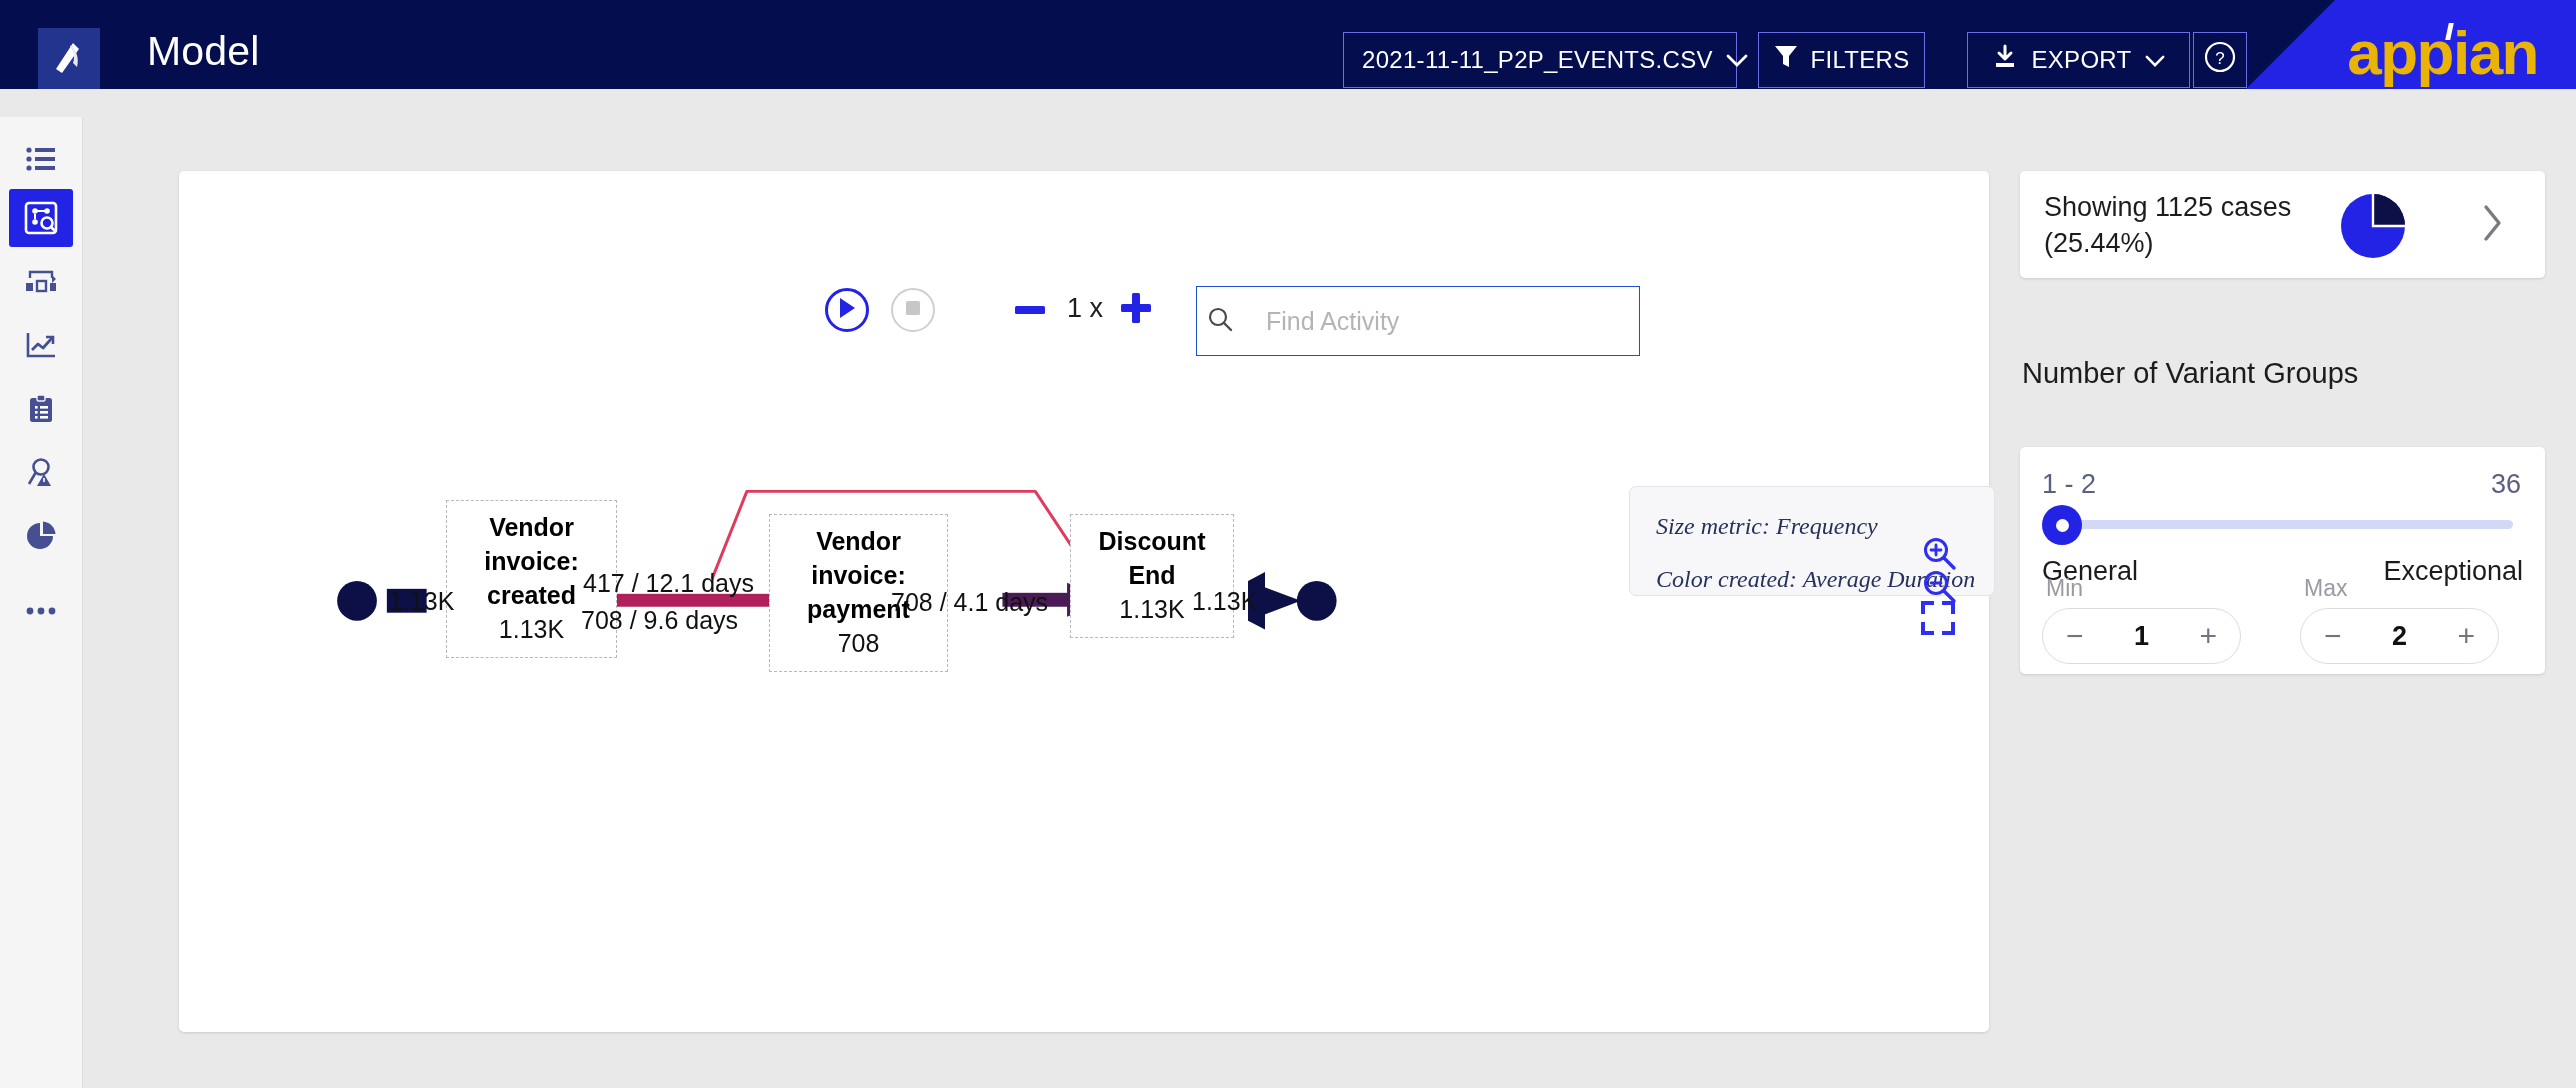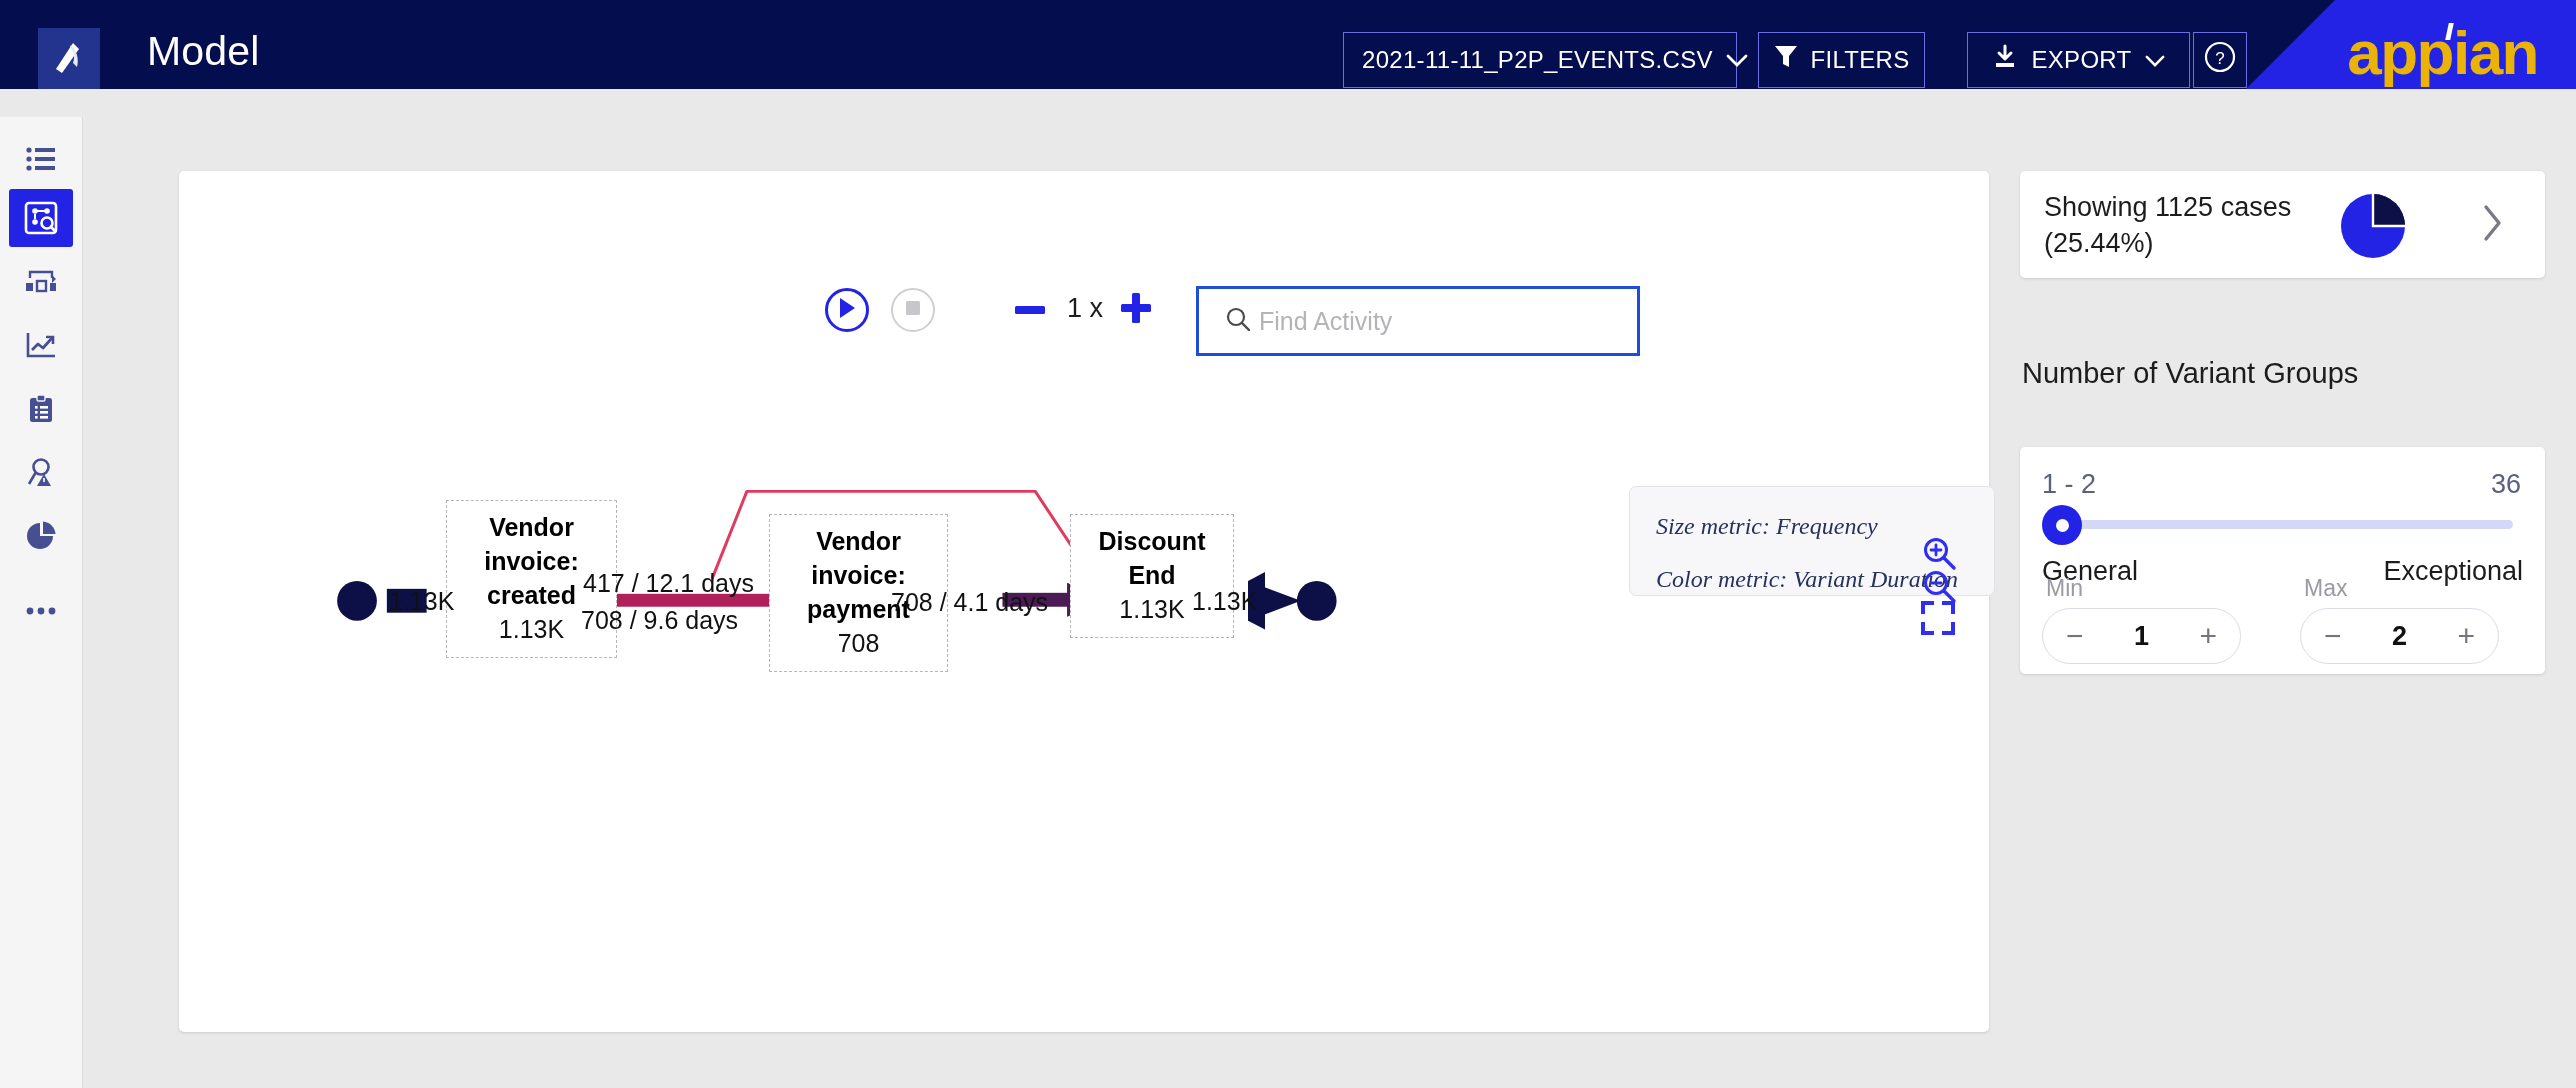--- a/index.html
+++ b/index.html
@@ -98,22 +98,22 @@
     display:flex; align-items:center; justify-content:center;
   }
   #zoom-minus { left: 833px; }
   #zoom-plus  { left: 939px; }
   .zoom-level {
     position: absolute; left: 875px; top: 122px; width: 62px; text-align:center;
     font-size: 27px; color: #1c1c1c;
   }
   .search-wrap {
     position: absolute; left: 1017px; top: 115px; width: 444px; height: 70px;
-    border: 3px solid #1d4ed8; background: #fff; display: flex; align-items: center;
-    padding-left: 26px; gap: 8px; cursor: text;
+    border: 1px solid #1d4ed8; background: #fff; display: flex; align-items: center;
+    padding-left: 10px; gap: 33px; cursor: text;
   }
   .search-wrap input {
     border: none; outline: none; font-size: 25px; color: #333;
     font-family: "Liberation Sans", sans-serif; width: 358px; background: transparent;
   }
   .search-wrap input::placeholder { color: #b4b4b8; }
 
   
   .metric-box {
     position: absolute; left: 1450px; top: 315px; width: 366px; height: 110px;
@@ -385,21 +385,21 @@
       <svg width="26" height="26" viewBox="0 0 26 26">
         <circle cx="11" cy="11" r="8" stroke="#4a4a4a" stroke-width="2.2" fill="none"></circle>
         <path d="M17 17 L24 24" stroke="#4a4a4a" stroke-width="2.4" stroke-linecap="round"></path>
       </svg>
     </span>
     <input type="text" placeholder="Find Activity" style="">
   </div>
 
   <div class="metric-box">
     <div>Size metric: Frequency</div>
-    <div>Color metric: Variant Duration</div>
+    <div>Color created: Average Duration</div>
   </div>
 
   <div class="diagram">
     <svg width="1810" height="776" style="position:absolute;left:0;top:0" viewBox="0 0 1820 780">
 
       <rect x="209" y="420" width="40" height="24" fill="#0d1046"></rect>
       <path d="M300 403 L300 461 L283 452 L283 412 Z" fill="#0d1046"></path>
       <path d="M283 412 L337 432 L283 452 Z" fill="#0d1046"></path>
 
       <rect x="388" y="425" width="232" height="13" fill="#b0205a"></rect>

